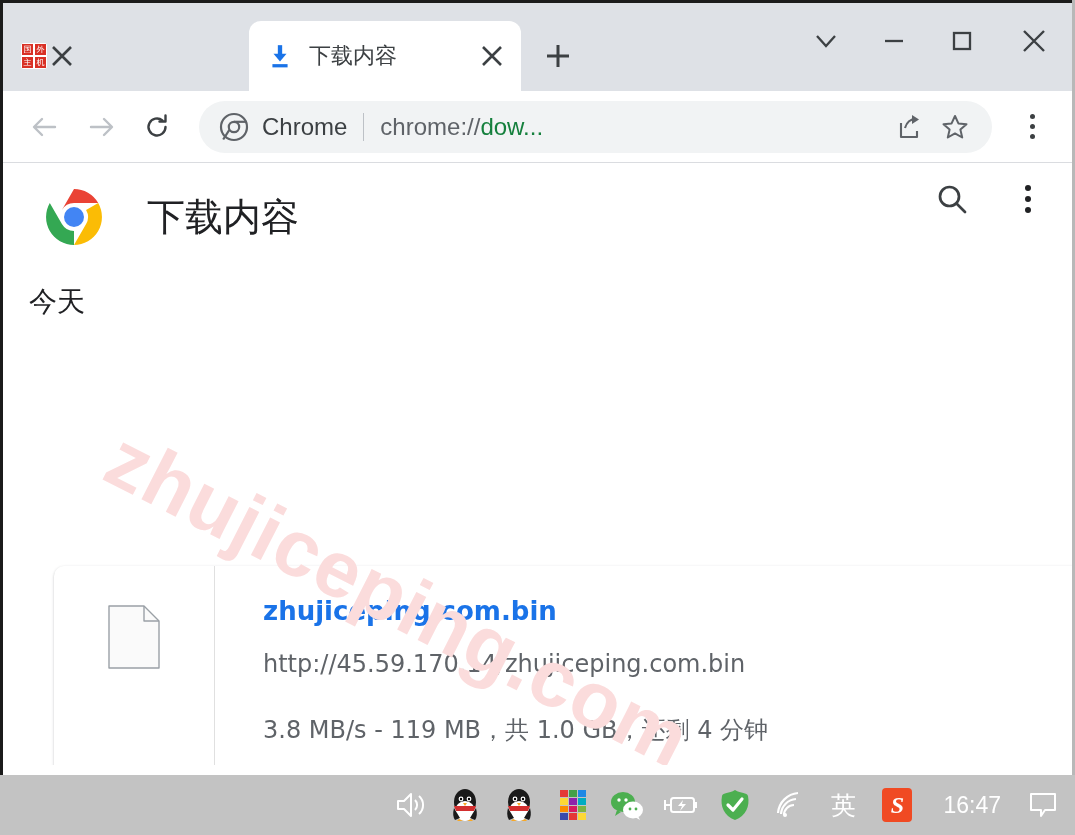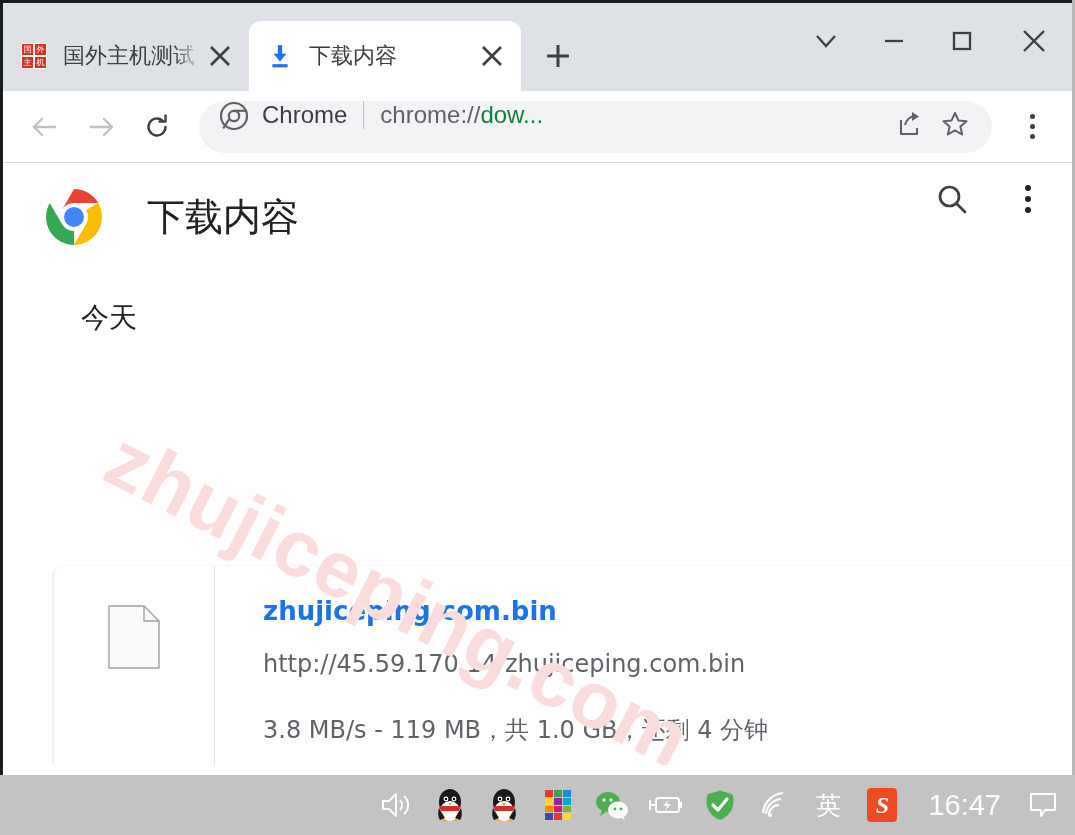--- a/index.html
+++ b/index.html
@@ -134,20 +134,21 @@
   }
   .navbtn.disabled { color: #bdc1c6; }
   .navbtn.enabled  { color: #3c4043; }
   .omnibox {
     flex: 1 1 auto;
     height: 52px;
     margin-left: 14px; margin-right: 6px;
     background: #f1f3f4;
     border-radius: 26px;
     display: flex;
+    align-items: center;
     padding: 0 14px 0 20px;
     box-sizing: border-box;
     min-width: 0;
   }
   .omni-chrome-icon { flex: 0 0 auto; display:block; }
   .omni-brand {
     font-size: 24px;
     color: #3c4043;
     margin-left: 13px;
     white-space: nowrap;
@@ -235,22 +236,22 @@
     align-items: center; justify-content: center; gap: 5px;
   }
   .hdr-dots i {
     width: 6px; height: 6px; border-radius: 50%;
     background: #202124; display: block;
   }
 
   .date-group {
     font-size: 28px;
     color: #202124;
-    padding-left: 78px;
-    margin-top: 28px;
+    padding-left: 26px;
+    margin-top: 12px;
     position: relative;
     z-index: 1;
     font-family: "DejaVu Sans", sans-serif;
   }
 
   .dl-card {
     position: absolute;
     left: 51px; top: 403px;
     width: 1080px;
     height: 348px;
@@ -313,21 +314,21 @@
     box-sizing: border-box;
     gap: 18px;
   }
   .tray-item {
     width: 36px; height: 36px;
     display: flex; align-items: center; justify-content: center;
     flex: 0 0 auto;
     position: relative;
   }
   .tray-clock {
-    font-size: 29px;
+    font-size: 23px;
     color: #ffffff;
     margin: 0 6px 0 10px;
     white-space: nowrap;
     flex: 0 0 auto;
   }
   .ime-text {
     font-size: 25px;
     color: #ffffff;
     font-family: "DejaVu Sans", sans-serif;
     line-height: 1;
@@ -365,21 +366,20 @@
         <span class="favicon-site">
           <span class="q q1"></span>
             <span class="q q2"></span>
           <span class="q q3"></span>
             <span class="q q4"></span>
           <span class="ch" style="left:1px;top:1px;">国</span>
           <span class="ch" style="left:14px;top:1px;">外</span>
           <span class="ch" style="left:1px;top:14px;">主</span>
           <span class="ch" style="left:14px;top:14px;">机</span>
         </span>
-        <span class="tab-title">国外主机测试</span>
         <span class="tab-close">
           <svg width="22" height="22" viewBox="0 0 22 22">
               <path d="M2 2 L20 20 M20 2 L2 20" stroke="#3c4043" stroke-width="2.6" fill="none"></path>
             </svg>
         </span>
       </div>
 
       <div class="tab active">
         <svg class="dl-favicon" width="26" height="26" viewBox="0 0 24 24">
           <path d="M12 2 L12 12" stroke="#1a73e8" stroke-width="4" fill="none"></path>

